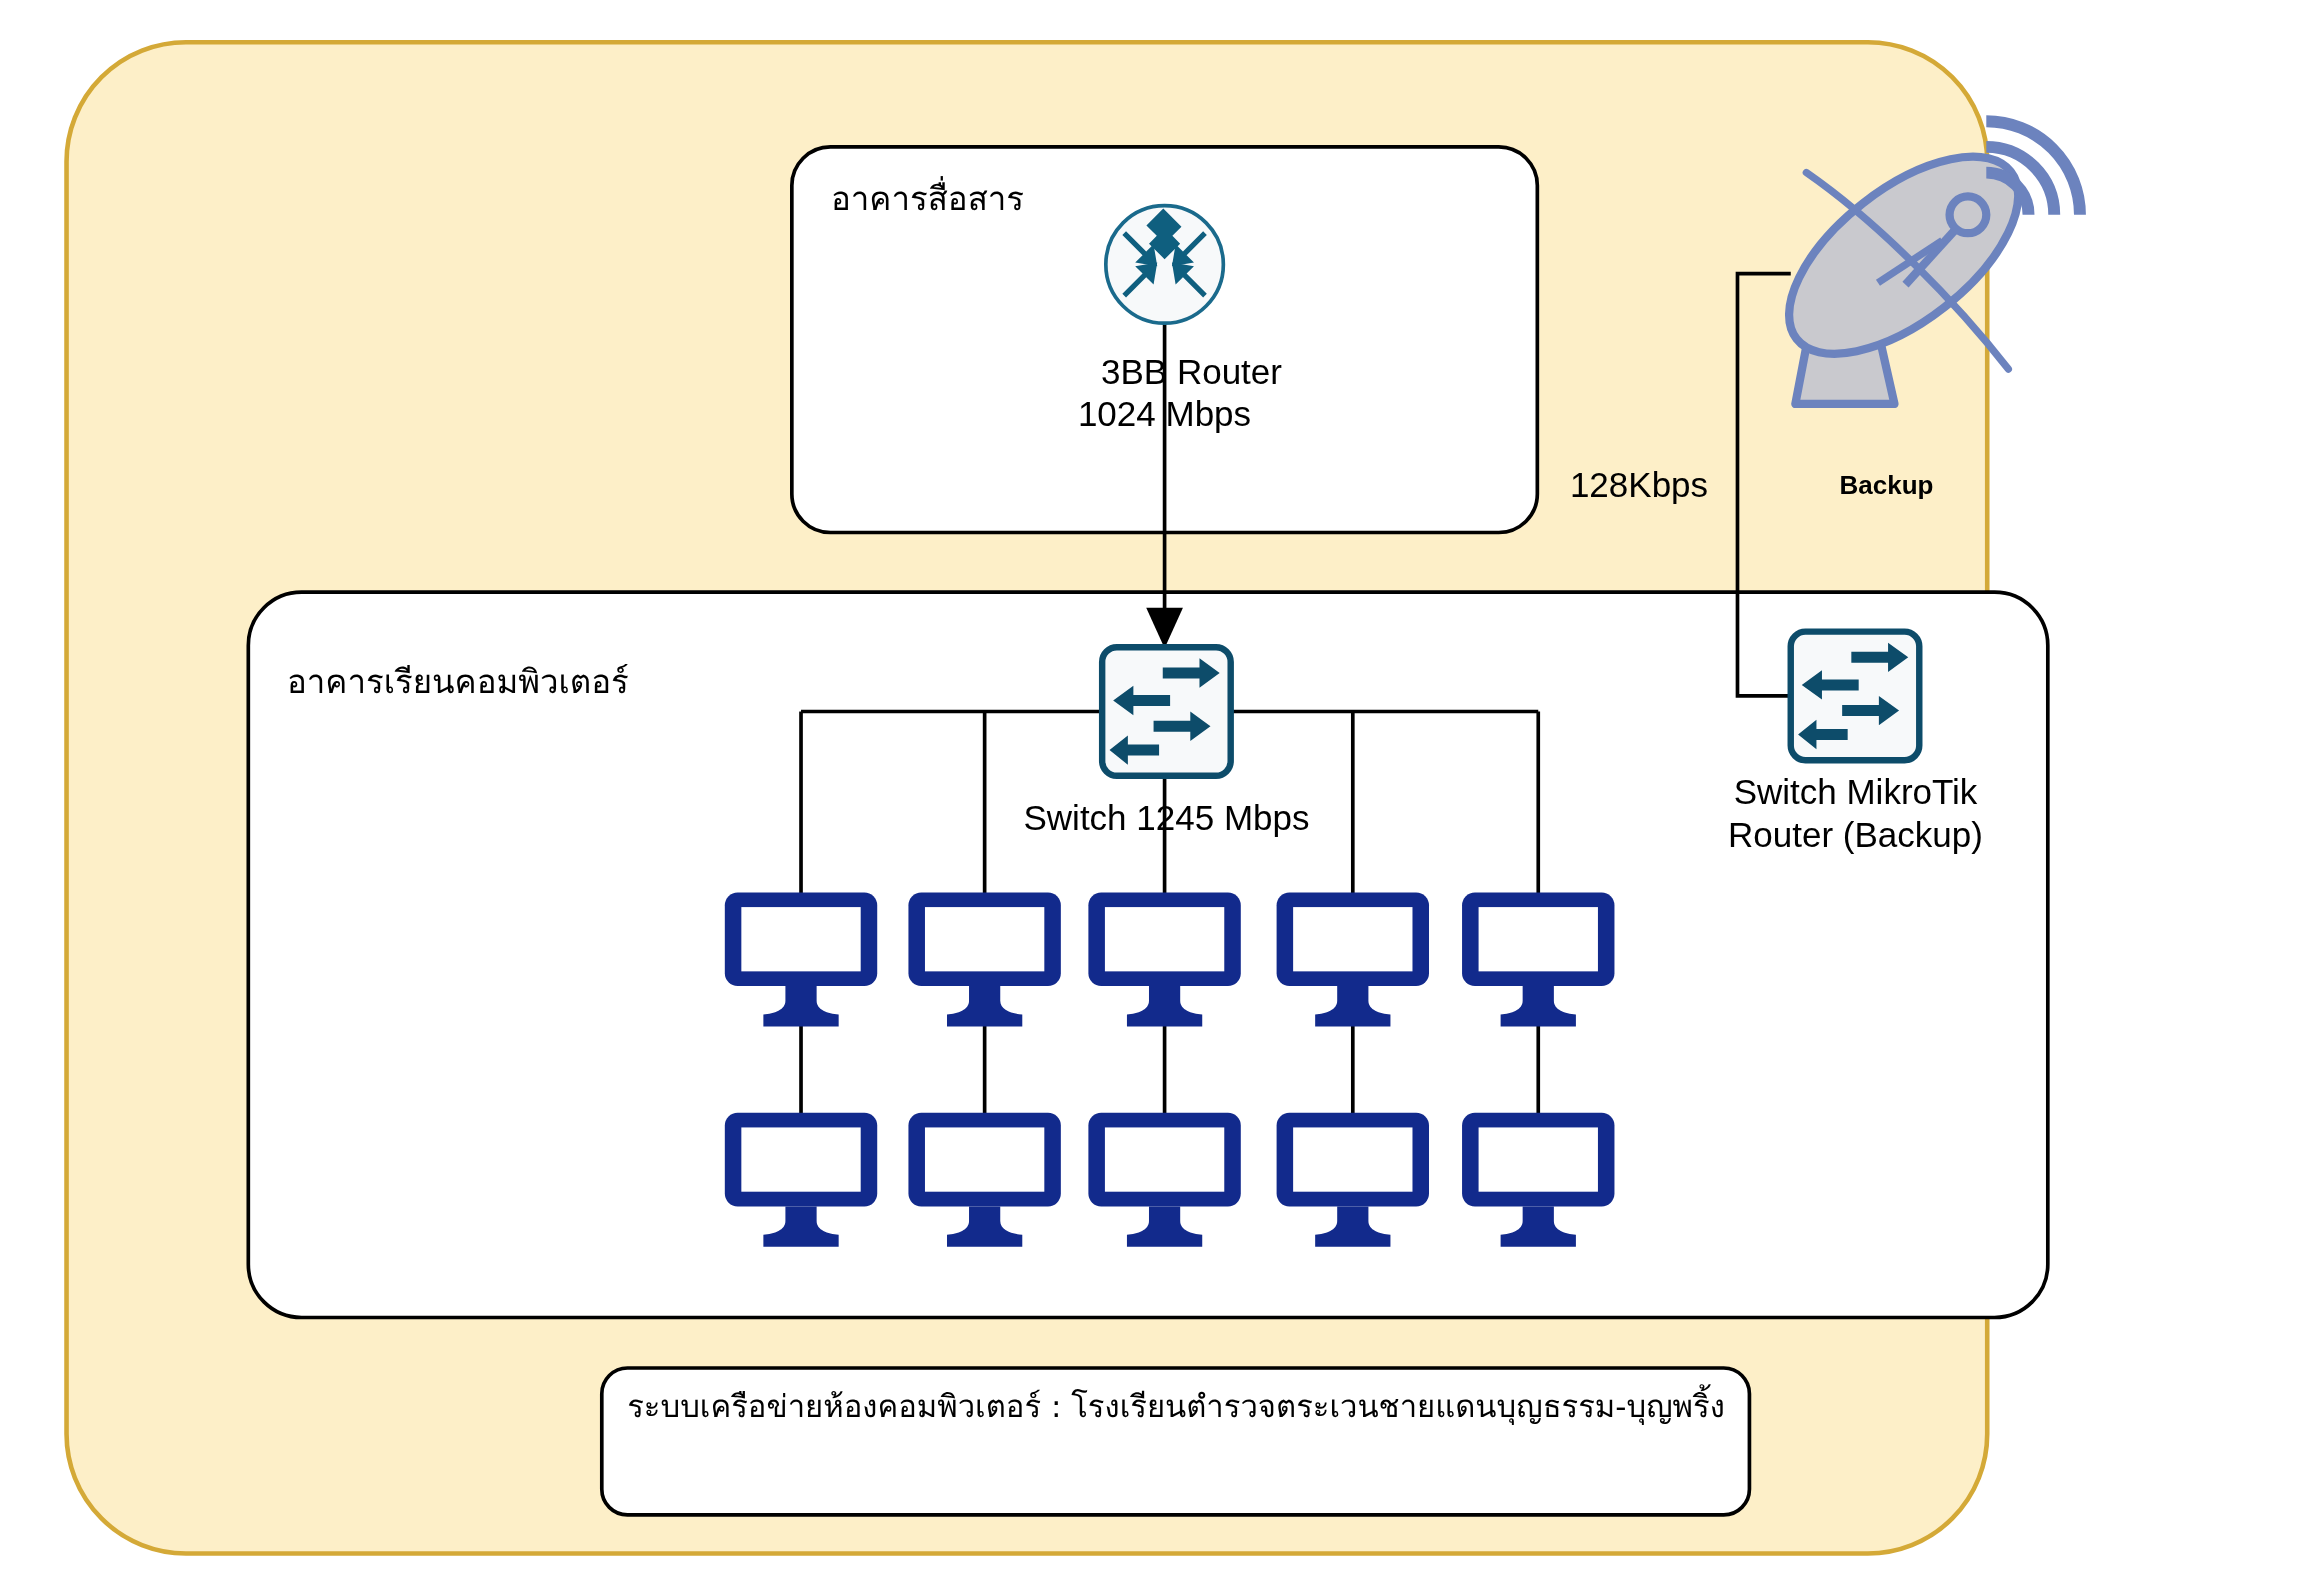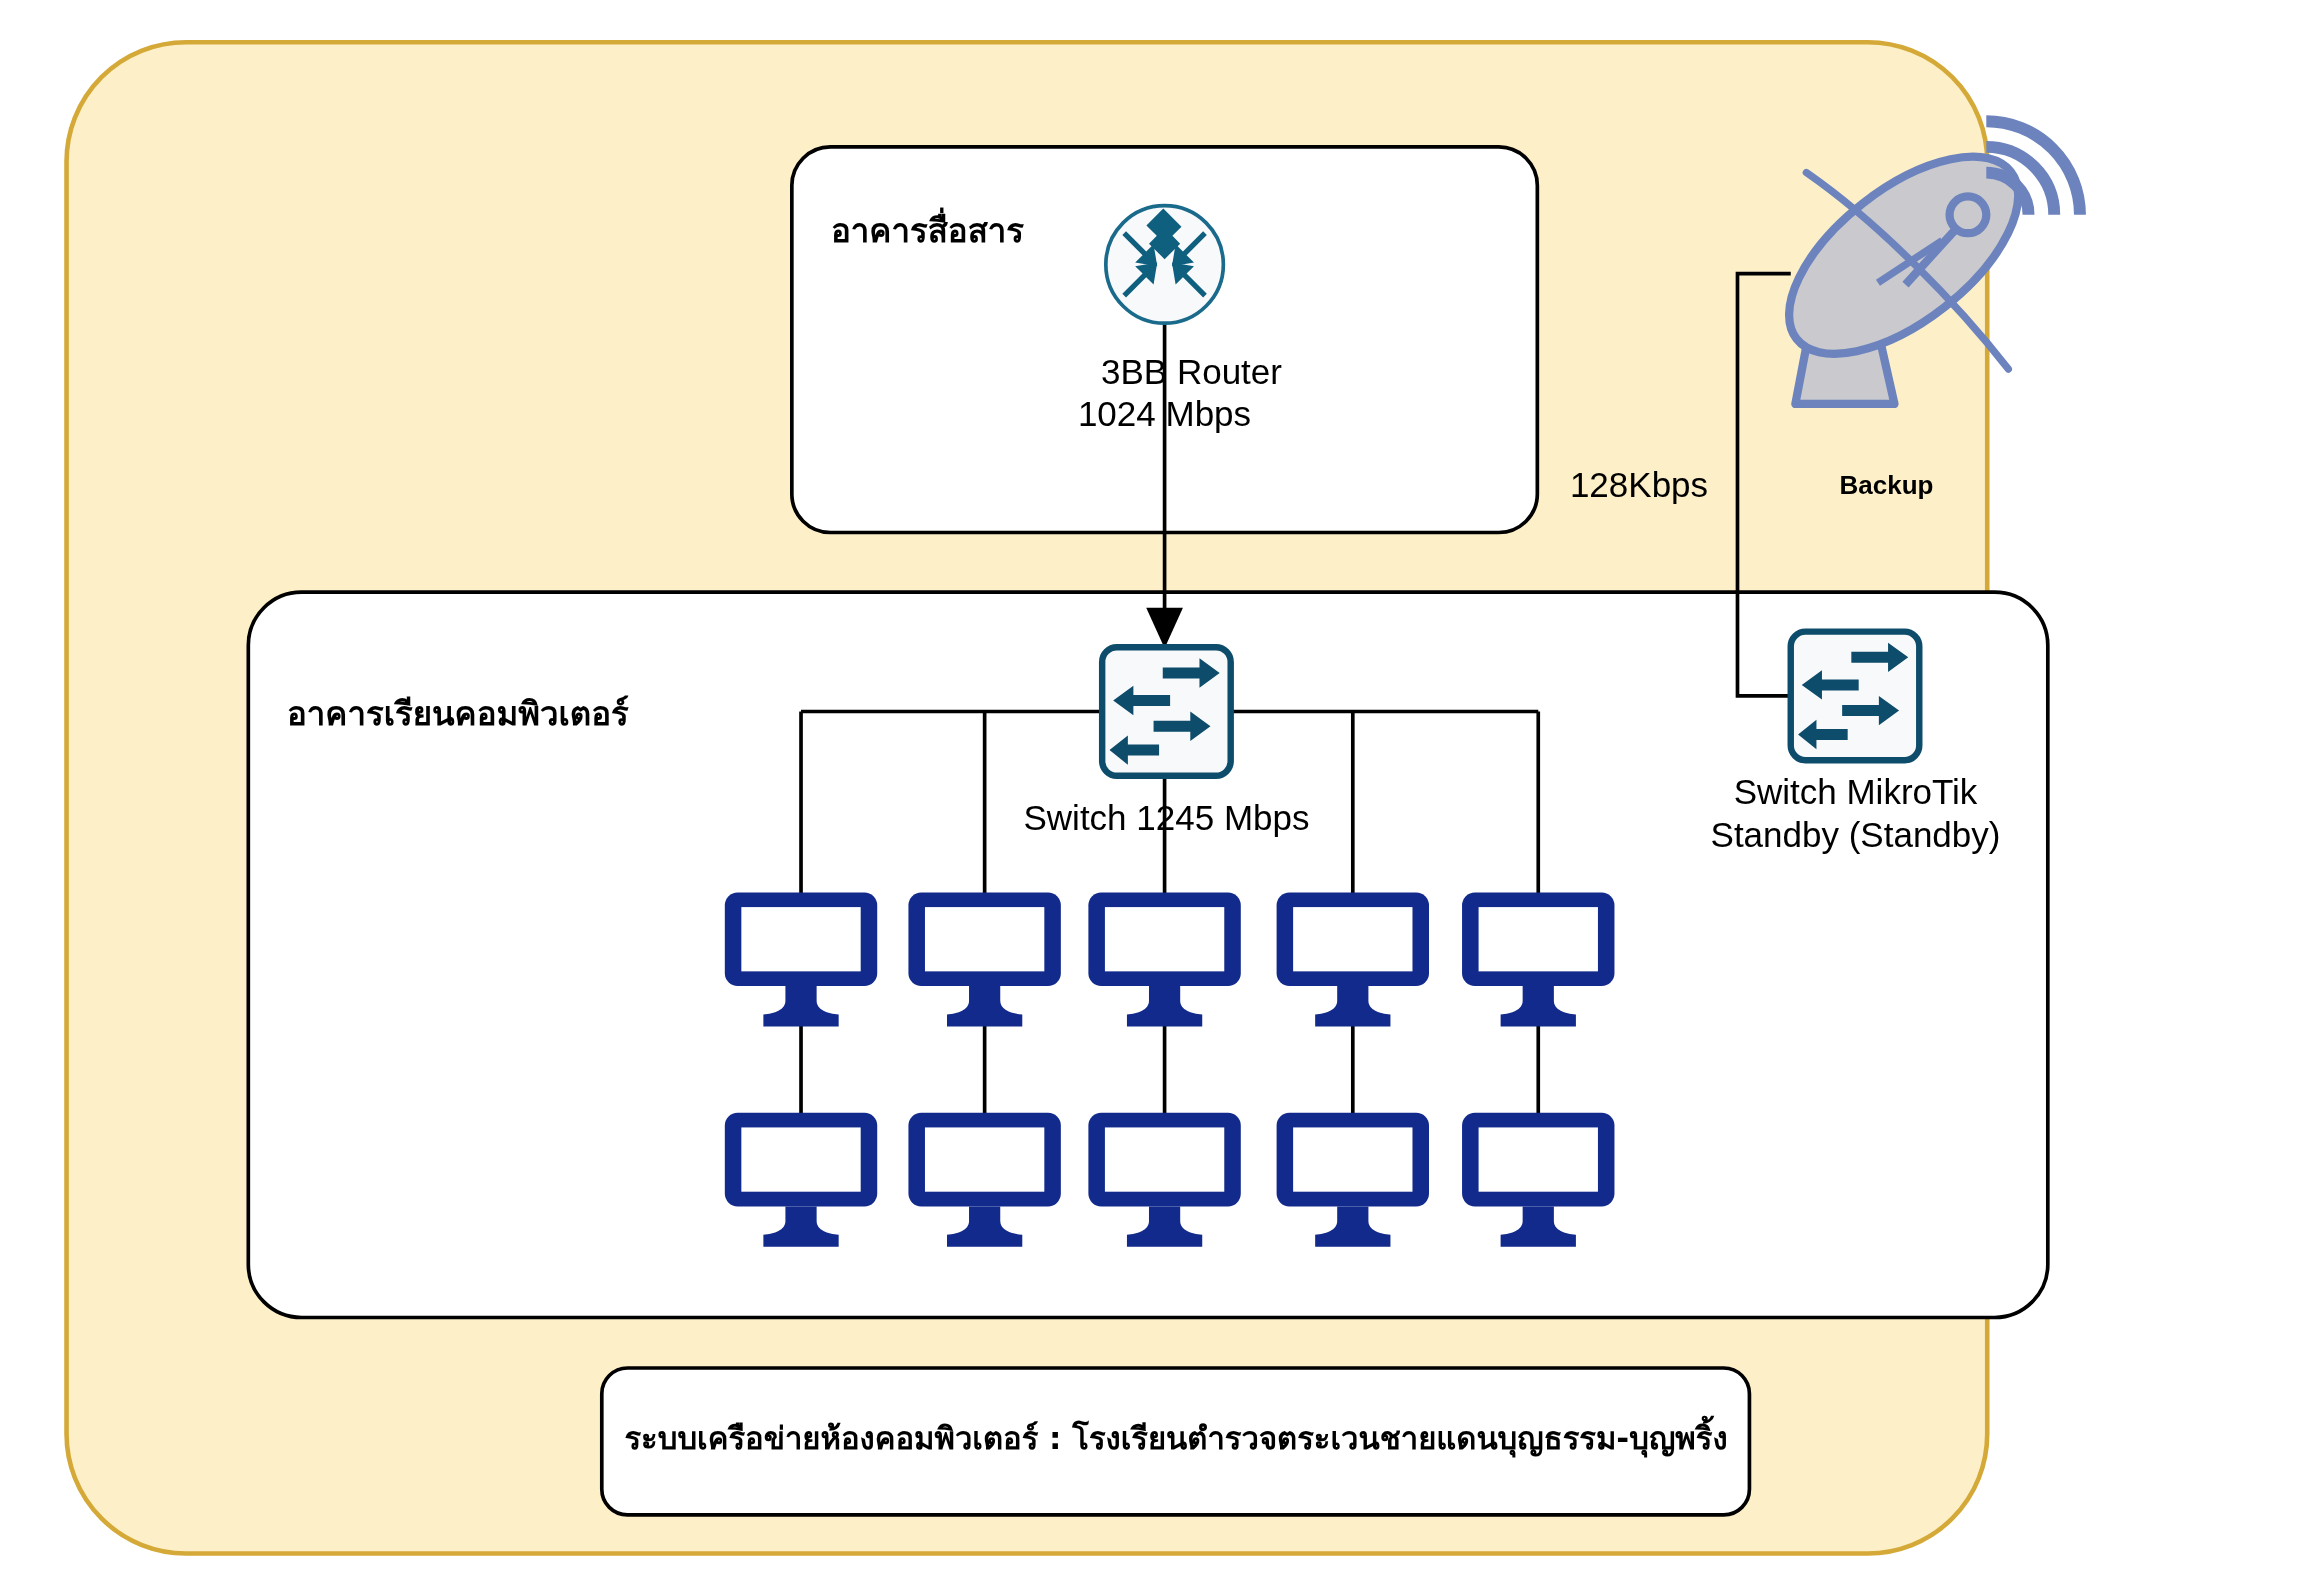--- a/index.html
+++ b/index.html
@@ -3,21 +3,21 @@
 <meta charset="utf-8">
 <style>
   html,body{margin:0;padding:0;background:#ffffff;}
   body{width:2320px;height:1592px;position:relative;overflow:hidden;
        font-family:"Liberation Sans","DejaVu Sans",sans-serif;}
   .stage{position:absolute;left:0;top:0;width:2320px;height:1592px;}
   svg.diagram{position:absolute;left:0;top:0;width:2320px;height:1592px;}
 
   .lbl{position:absolute;color:#000;white-space:pre;line-height:1.18;}
   .lbl.center{text-align:center;}
-  .thai{font-family:"DejaVu Sans","Liberation Sans",sans-serif;font-weight:700;margin-top:32px;}
+  .thai{font-family:"DejaVu Sans","Liberation Sans",sans-serif;font-weight:400;}
 </style>
 </head>
 <body>
 
 <div class="stage">
 
   <svg class="diagram" viewBox="0 0 2526 1734" xmlns="http://www.w3.org/2000/svg">
 
     <rect x="72" y="46" width="2092" height="1646" rx="130" ry="130" fill="#FDEFC8" stroke="#D4A937" stroke-width="5"></rect>
 
@@ -181,18 +181,18 @@
   <div class="lbl center" style="left:1026px;top:351px;width:331px;font-size:35px;">3BB Router</div>
   <div class="lbl center" style="left:999px;top:393px;width:331px;font-size:35px;">1024 Mbps</div>
 
   <div class="lbl center" style="left:1001px;top:797px;width:331px;font-size:35px;">Switch 1245 Mbps</div>
 
   <div class="lbl center" style="left:1703px;top:470px;width:367px;font-size:26px;font-weight:bold;">Backup</div>
 
   <div class="lbl center" style="left:1552px;top:464px;width:174px;font-size:35px;text-align:center;">128Kbps</div>
 
   <div class="lbl center" style="left:1681px;top:771px;width:349px;font-size:35px;">Switch MikroTik</div>
-  <div class="lbl center" style="left:1681px;top:814px;width:349px;font-size:35px;">Standby (Standby)</div>
+  <div class="lbl center" style="left:1681px;top:814px;width:349px;font-size:35px;">Router (Backup)</div>
 
   <div class="lbl center thai" style="left:611px;top:1388px;width:1130px;font-size:31px;">ระบบเครือข่ายห้องคอมพิวเตอร์ : โรงเรียนตำรวจตระเวนชายแดนบุญธรรม-บุญพริ้ง</div>
 
 </div>
 
 
 </body></html>

